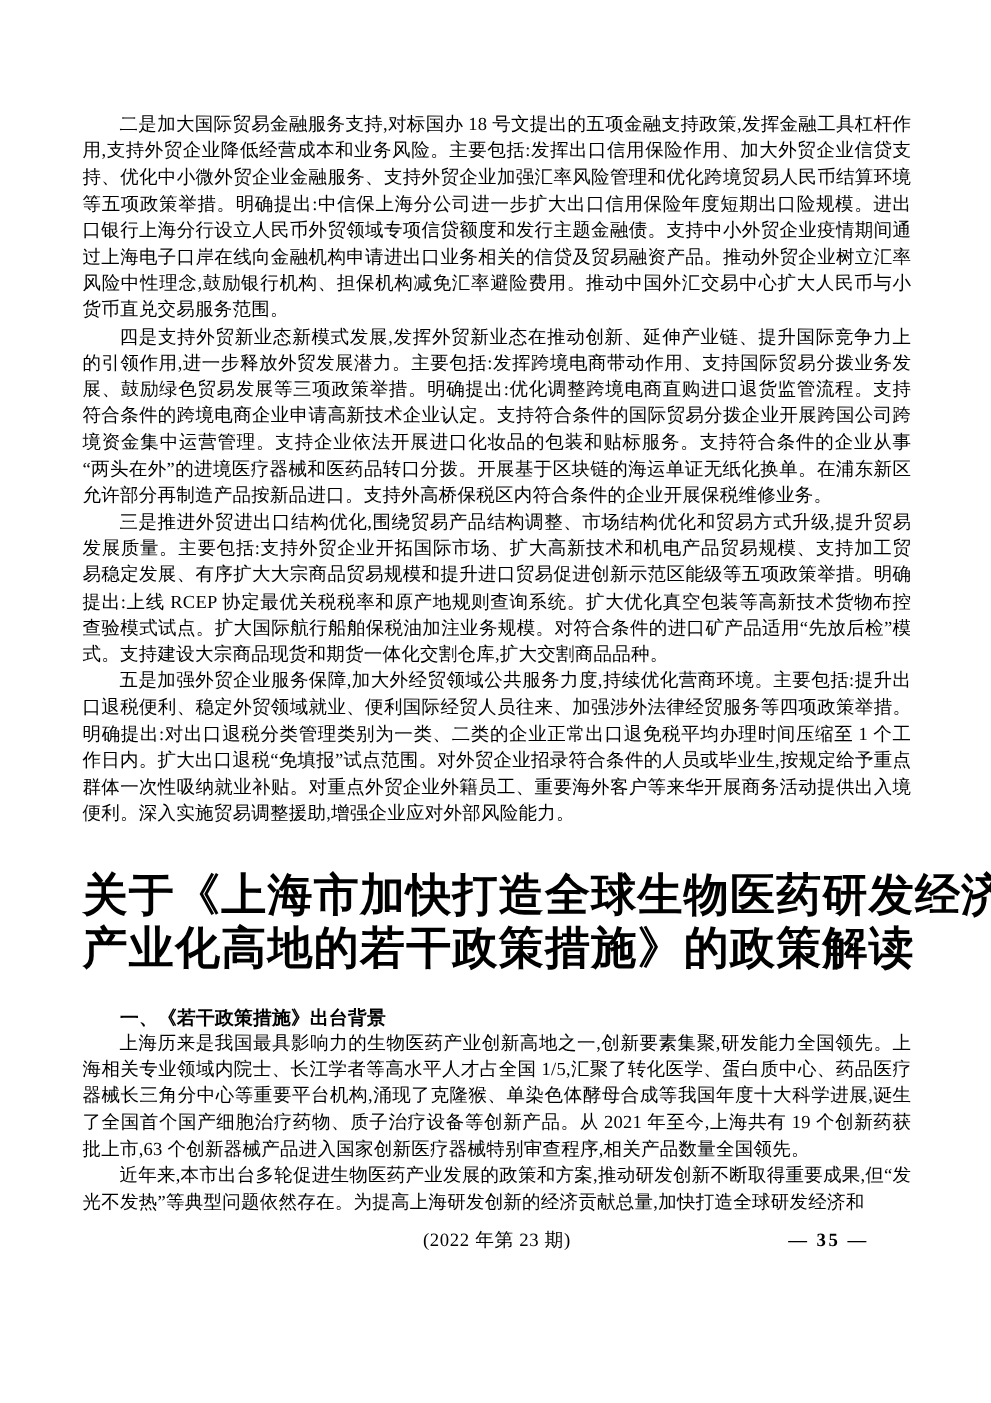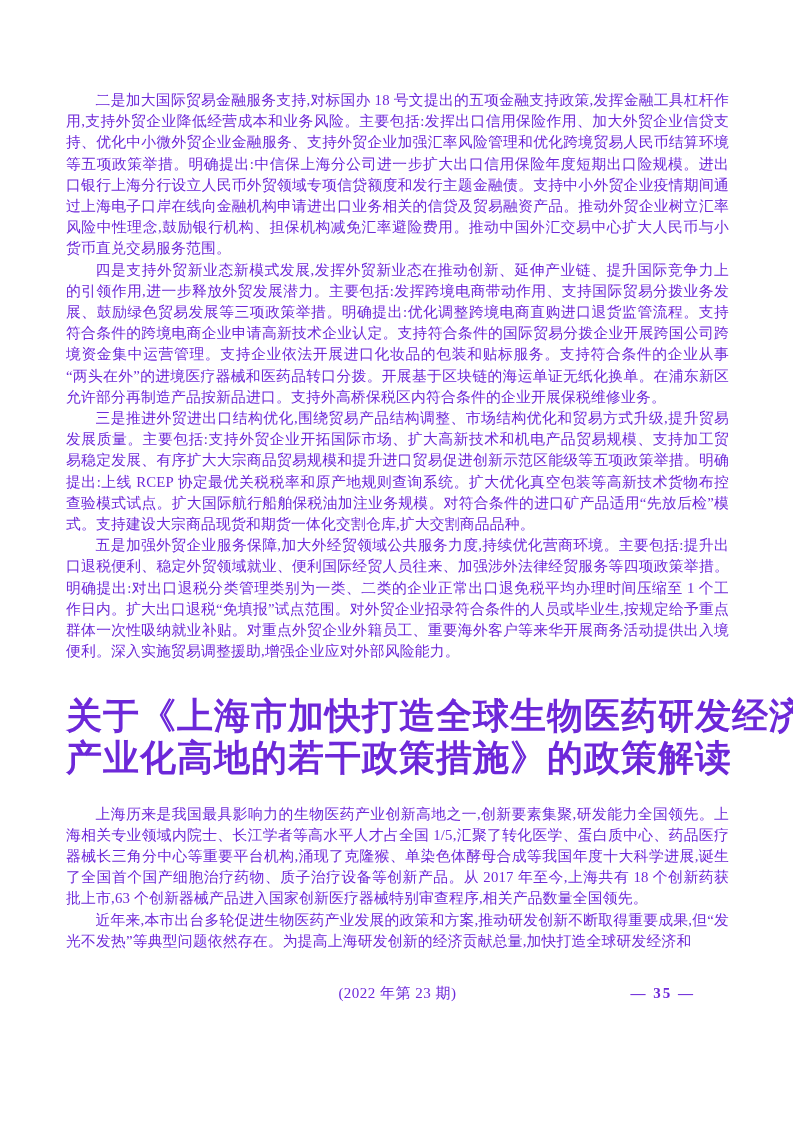--- a/index.html
+++ b/index.html
@@ -6,21 +6,21 @@
     margin: 0;
     padding: 0;
     background: #e8e8e8;
   }
   .page {
     position: relative;
     width: 793px;
     height: 1122px;
     margin: 0 auto;
     background: #ffffff;
-    color: #6d28d9;
+    color: #000000;
     font-family: "Liberation Serif", "DejaVu Serif", serif;
     overflow: hidden;
   }
   .content {
     position: absolute;
     left: 66px;
     top: 90px;
     width: 663px;
   }
   .body-par {
@@ -82,22 +82,23 @@
     <p class="body-par">二是加大国际贸易金融服务支持,对标国办 18 号文提出的五项金融支持政策,发挥金融工具杠杆作用,支持外贸企业降低经营成本和业务风险。主要包括:发挥出口信用保险作用、加大外贸企业信贷支持、优化中小微外贸企业金融服务、支持外贸企业加强汇率风险管理和优化跨境贸易人民币结算环境等五项政策举措。明确提出:中信保上海分公司进一步扩大出口信用保险年度短期出口险规模。进出口银行上海分行设立人民币外贸领域专项信贷额度和发行主题金融债。支持中小外贸企业疫情期间通过上海电子口岸在线向金融机构申请进出口业务相关的信贷及贸易融资产品。推动外贸企业树立汇率风险中性理念,鼓励银行机构、担保机构减免汇率避险费用。推动中国外汇交易中心扩大人民币与小货币直兑交易服务范围。</p>
     <p class="body-par">四是支持外贸新业态新模式发展,发挥外贸新业态在推动创新、延伸产业链、提升国际竞争力上的引领作用,进一步释放外贸发展潜力。主要包括:发挥跨境电商带动作用、支持国际贸易分拨业务发展、鼓励绿色贸易发展等三项政策举措。明确提出:优化调整跨境电商直购进口退货监管流程。支持符合条件的跨境电商企业申请高新技术企业认定。支持符合条件的国际贸易分拨企业开展跨国公司跨境资金集中运营管理。支持企业依法开展进口化妆品的包装和贴标服务。支持符合条件的企业从事“两头在外”的进境医疗器械和医药品转口分拨。开展基于区块链的海运单证无纸化换单。在浦东新区允许部分再制造产品按新品进口。支持外高桥保税区内符合条件的企业开展保税维修业务。</p>
     <p class="body-par">三是推进外贸进出口结构优化,围绕贸易产品结构调整、市场结构优化和贸易方式升级,提升贸易发展质量。主要包括:支持外贸企业开拓国际市场、扩大高新技术和机电产品贸易规模、支持加工贸易稳定发展、有序扩大大宗商品贸易规模和提升进口贸易促进创新示范区能级等五项政策举措。明确提出:上线 RCEP 协定最优关税税率和原产地规则查询系统。扩大优化真空包装等高新技术货物布控查验模式试点。扩大国际航行船舶保税油加注业务规模。对符合条件的进口矿产品适用“先放后检”模式。支持建设大宗商品现货和期货一体化交割仓库,扩大交割商品品种。</p>
     <p class="body-par">五是加强外贸企业服务保障,加大外经贸领域公共服务力度,持续优化营商环境。主要包括:提升出口退税便利、稳定外贸领域就业、便利国际经贸人员往来、加强涉外法律经贸服务等四项政策举措。明确提出:对出口退税分类管理类别为一类、二类的企业正常出口退免税平均办理时间压缩至 1 个工作日内。扩大出口退税“免填报”试点范围。对外贸企业招录符合条件的人员或毕业生,按规定给予重点群体一次性吸纳就业补贴。对重点外贸企业外籍员工、重要海外客户等来华开展商务活动提供出入境便利。深入实施贸易调整援助,增强企业应对外部风险能力。</p>
 
     <h1 class="article-title">
       <span class="t-line">关于《上海市加快打造全球生物医药研发经济和</span><br>
       <span class="t-line">产业化高地的若干政策措施》的政策解读</span>
     </h1>
 
+    <h2 class="section-heading">一、《若干政策措施》出台背景</h2>
 
-    <p class="body-par">上海历来是我国最具影响力的生物医药产业创新高地之一,创新要素集聚,研发能力全国领先。上海相关专业领域内院士、长江学者等高水平人才占全国 1/5,汇聚了转化医学、蛋白质中心、药品医疗器械长三角分中心等重要平台机构,涌现了克隆猴、单染色体酵母合成等我国年度十大科学进展,诞生了全国首个国产细胞治疗药物、质子治疗设备等创新产品。从 2017 年至今,上海共有 18 个创新药获批上市,63 个创新器械产品进入国家创新医疗器械特别审查程序,相关产品数量全国领先。</p>
+    <p class="body-par">上海历来是我国最具影响力的生物医药产业创新高地之一,创新要素集聚,研发能力全国领先。上海相关专业领域内院士、长江学者等高水平人才占全国 1/5,汇聚了转化医学、蛋白质中心、药品医疗器械长三角分中心等重要平台机构,涌现了克隆猴、单染色体酵母合成等我国年度十大科学进展,诞生了全国首个国产细胞治疗药物、质子治疗设备等创新产品。从 2021 年至今,上海共有 19 个创新药获批上市,63 个创新器械产品进入国家创新医疗器械特别审查程序,相关产品数量全国领先。</p>
     <p class="body-par">近年来,本市出台多轮促进生物医药产业发展的政策和方案,推动研发创新不断取得重要成果,但“发光不发热”等典型问题依然存在。为提高上海研发创新的经济贡献总量,加快打造全球研发经济和</p>
 
   </div>
 
   <div class="footer">
     <span class="issue">(2022 年第 23 期)</span>
     <span class="page-no">— 35 —</span>
   </div>
 </div>
 

